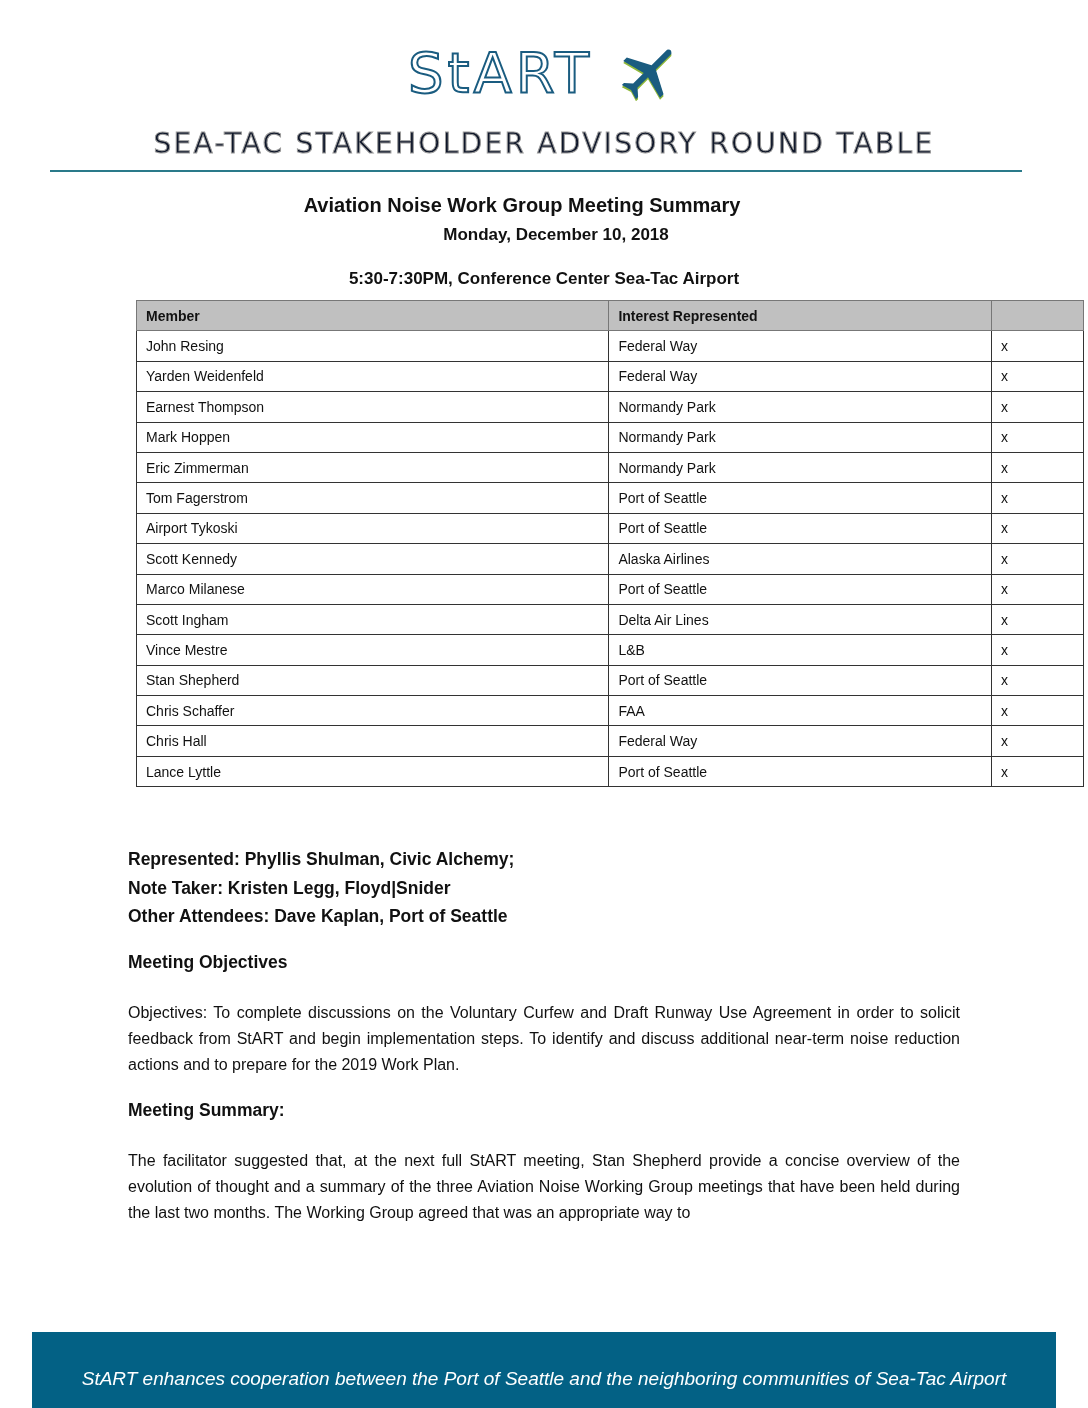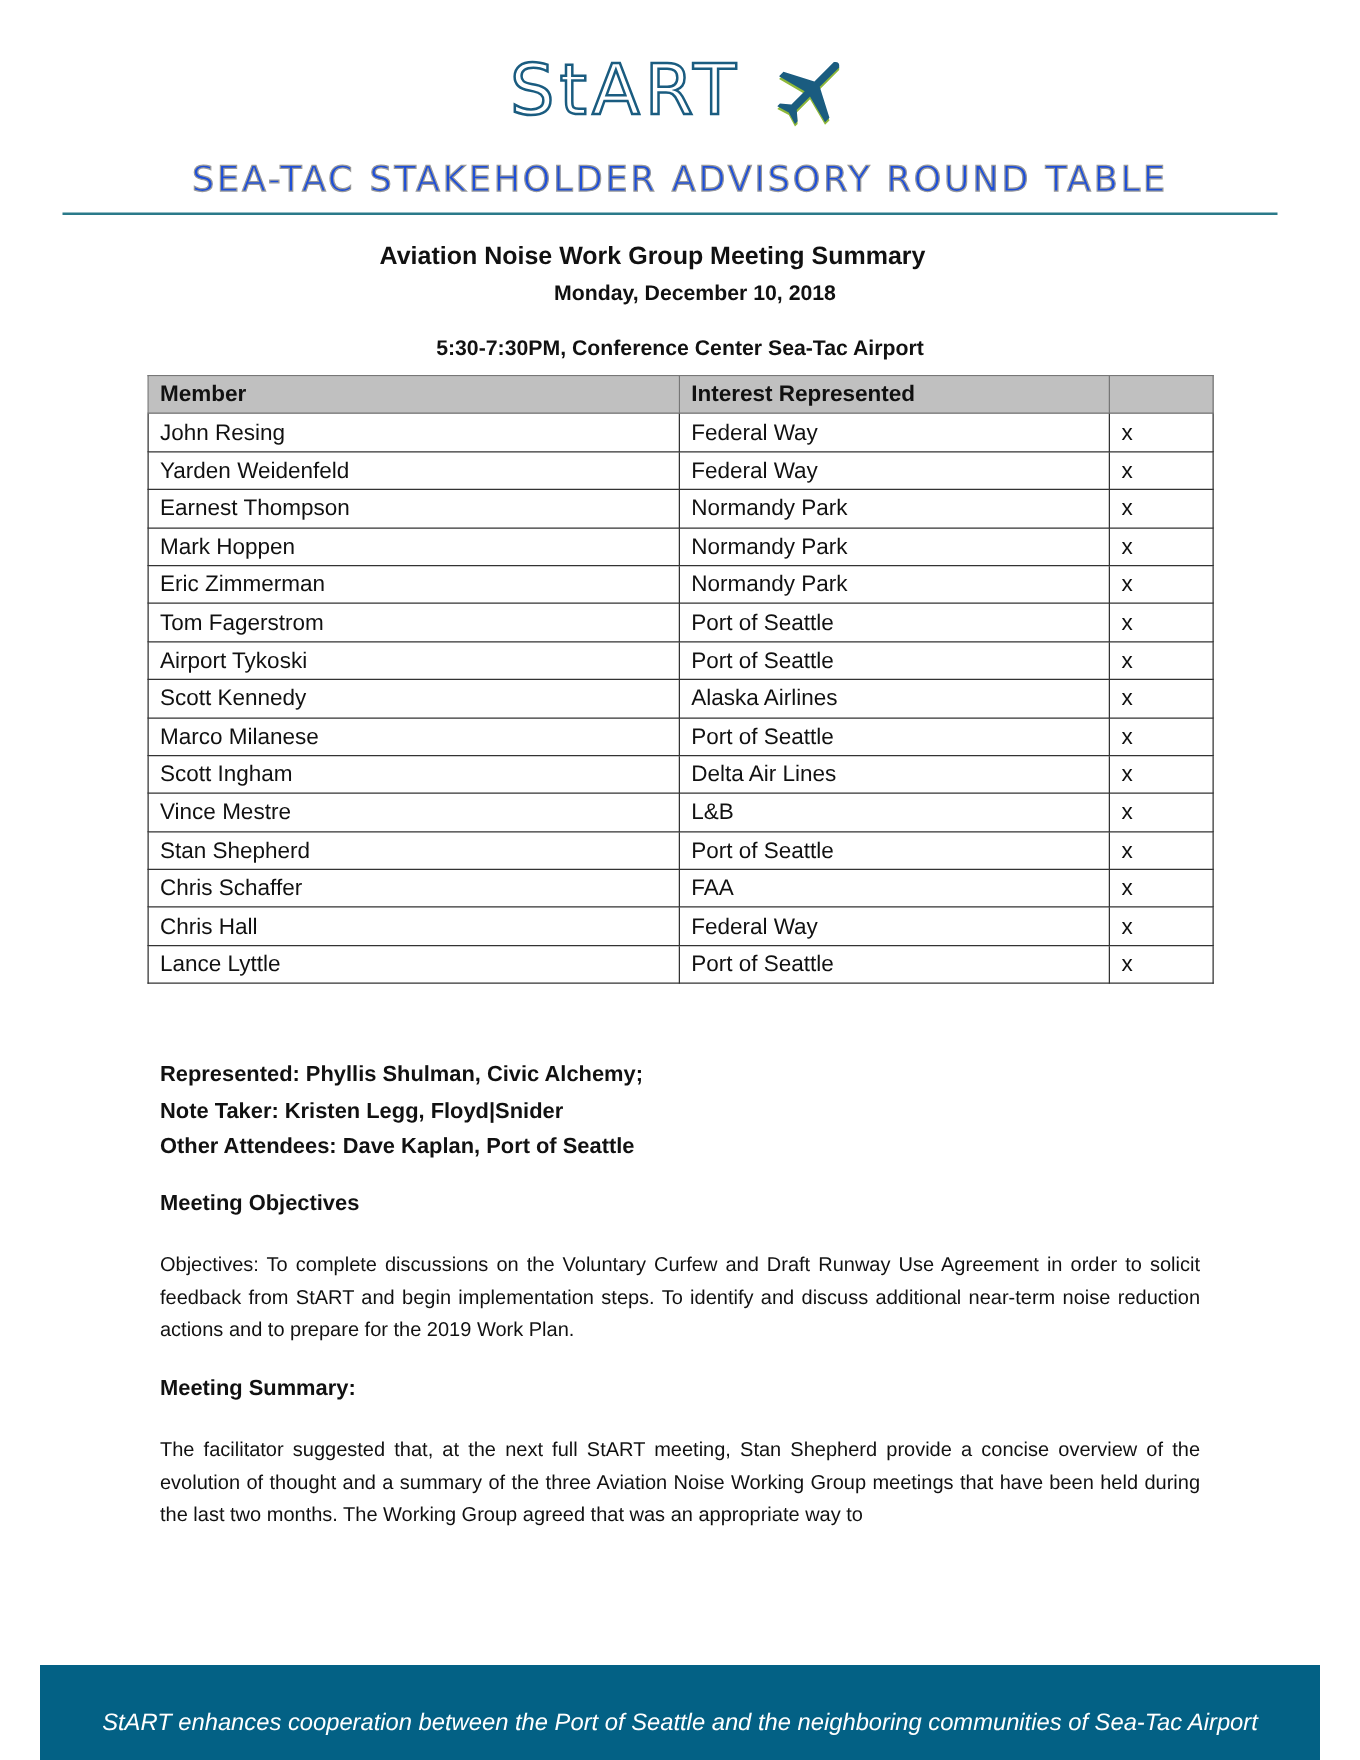--- a/index.html
+++ b/index.html
@@ -7,32 +7,32 @@
            font-family: "Liberation Sans", sans-serif; color: #111; }
 
     .logo { position: absolute; left: 0; top: 38px; width: 1088px; height: 72px; }
     .logo-text { position: absolute; left: 408px; top: 2px; font-family: "DejaVu Sans", sans-serif;
                  font-size: 56px; letter-spacing: 4px; font-weight: 400; color: #ffffff;
                  -webkit-text-stroke: 2px #1a5c80; line-height: 66px; }
     .logo-plane { position: absolute; left: 612px; top: 4px; width: 68px; height: 62px; }
 
     .org-name { position: absolute; left: 0; width: 1088px; top: 124px; text-align: center;
                 font-family: "DejaVu Sans", sans-serif; font-size: 28px; letter-spacing: 2.3px;
-                color: #1d4ed8; -webkit-text-stroke: 1px #9a9a9a; line-height: 40px; }
+                color: #0f172a; -webkit-text-stroke: 1px #9a9a9a; line-height: 40px; }
     .header-rule { position: absolute; left: 50px; top: 170px; width: 972px; height: 2px; background: #2a7a8a; }
 
     .title { position: absolute; left: 0; width: 1044px; top: 192px; text-align: center;
              font-size: 20px; font-weight: bold; line-height: 26px; }
     .subtitle { position: absolute; left: 0; width: 1088px; text-align: center;
                 font-size: 17px; font-weight: bold; line-height: 24px; }
     .sub1 { top: 223px; padding-left: 12px; }
     .sub2 { top: 267px; }
 
-    table.members { position: absolute; left: 118px; top: 300px; width: 853px;
-                    border-collapse: collapse; font-size: 18px; }
+    table.members { position: absolute; left: 136px; top: 300px; width: 948px;
+                    border-collapse: collapse; font-size: 14px; }
     table.members th, table.members td { border: 1px solid #333; padding: 0 9px; height: 29.4px;
                     text-align: left; vertical-align: middle; }
     table.members th { background: #c0c0c0; font-weight: bold; border-color: #777; }
     .col1 { width: 407px; } .col2 { width: 326px; } .col3 { width: 64px; }
 
     .people { position: absolute; left: 128px; top: 845px; font-size: 17.5px; font-weight: bold; line-height: 28.5px; }
     .h2 { position: absolute; left: 128px; font-size: 17.5px; font-weight: bold; }
     .h2.obj { top: 952px; }
     .h2.sum { top: 1100px; }
     .para { position: absolute; left: 128px; width: 832px; font-size: 16px; line-height: 26px; text-align: justify; }

